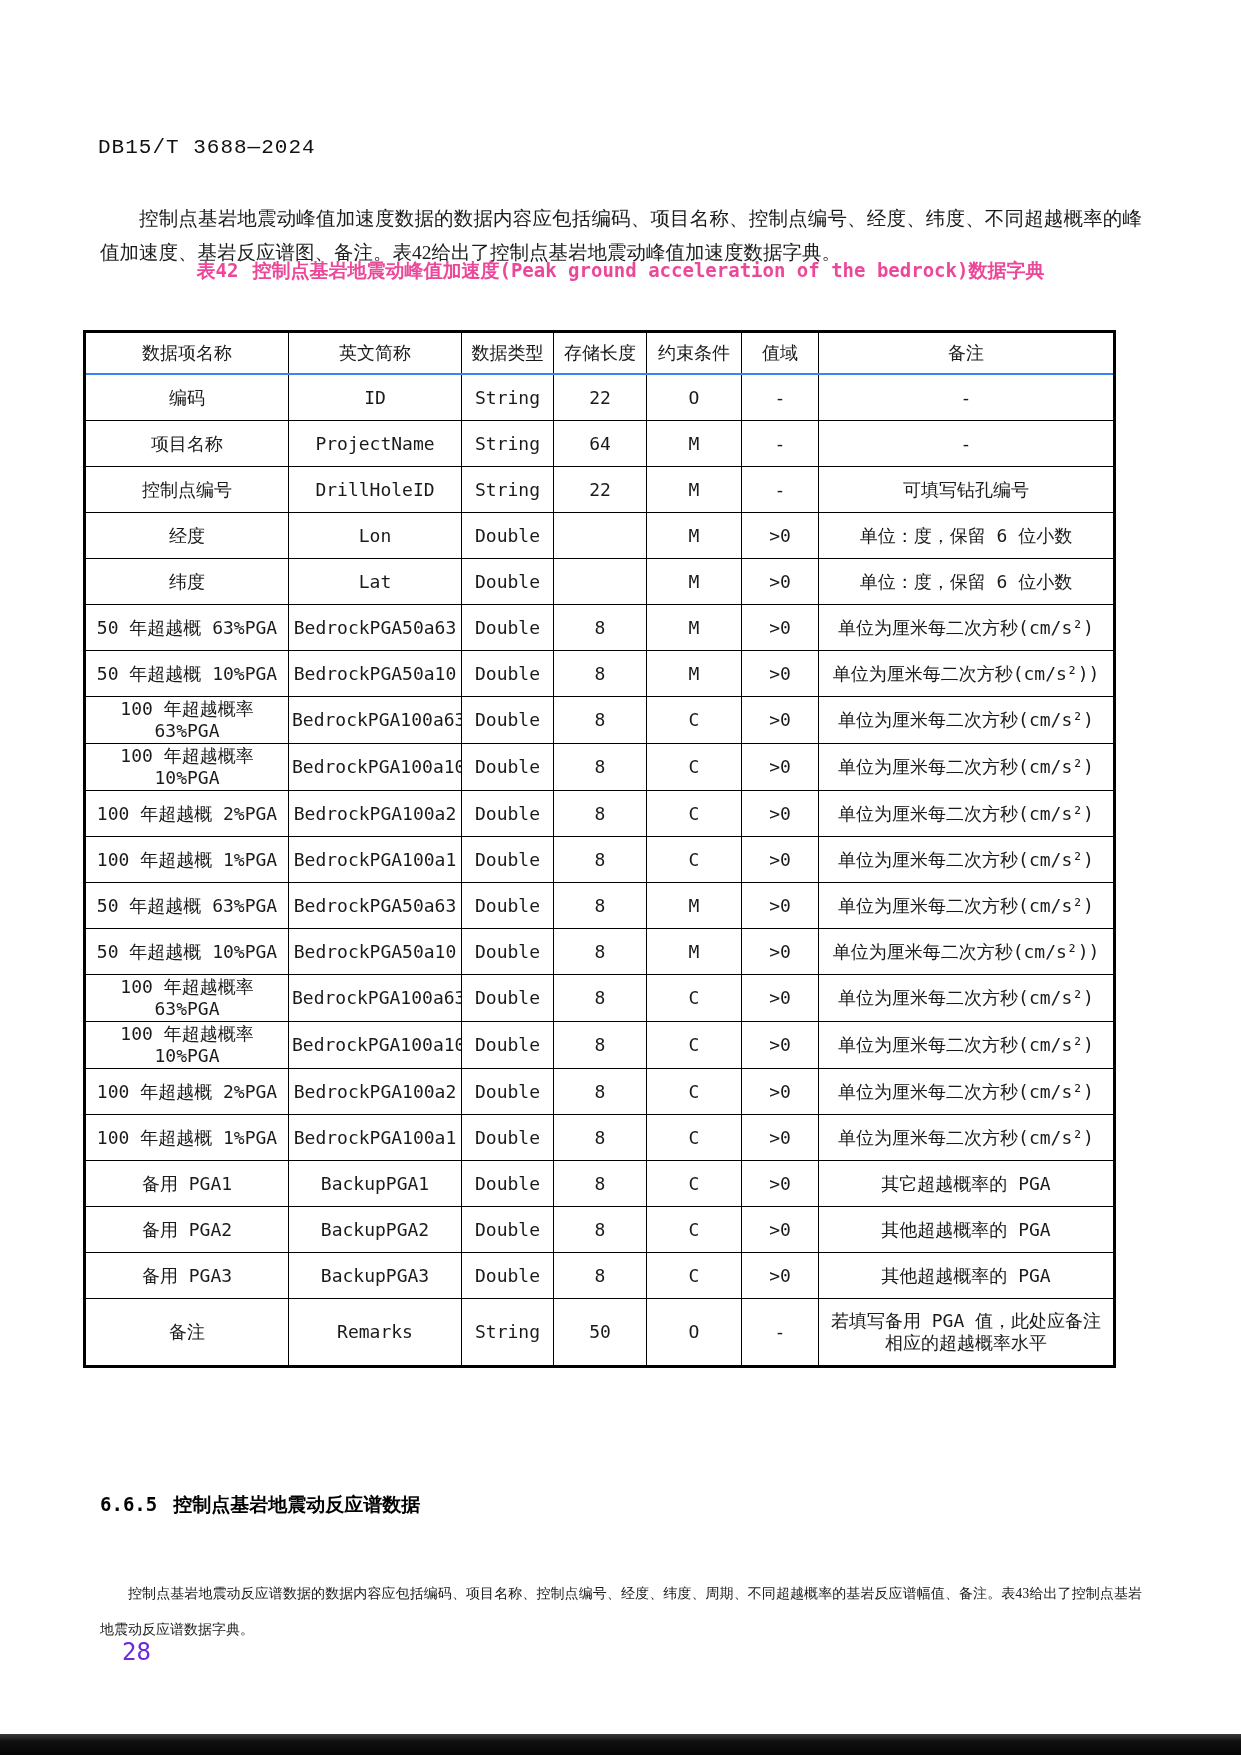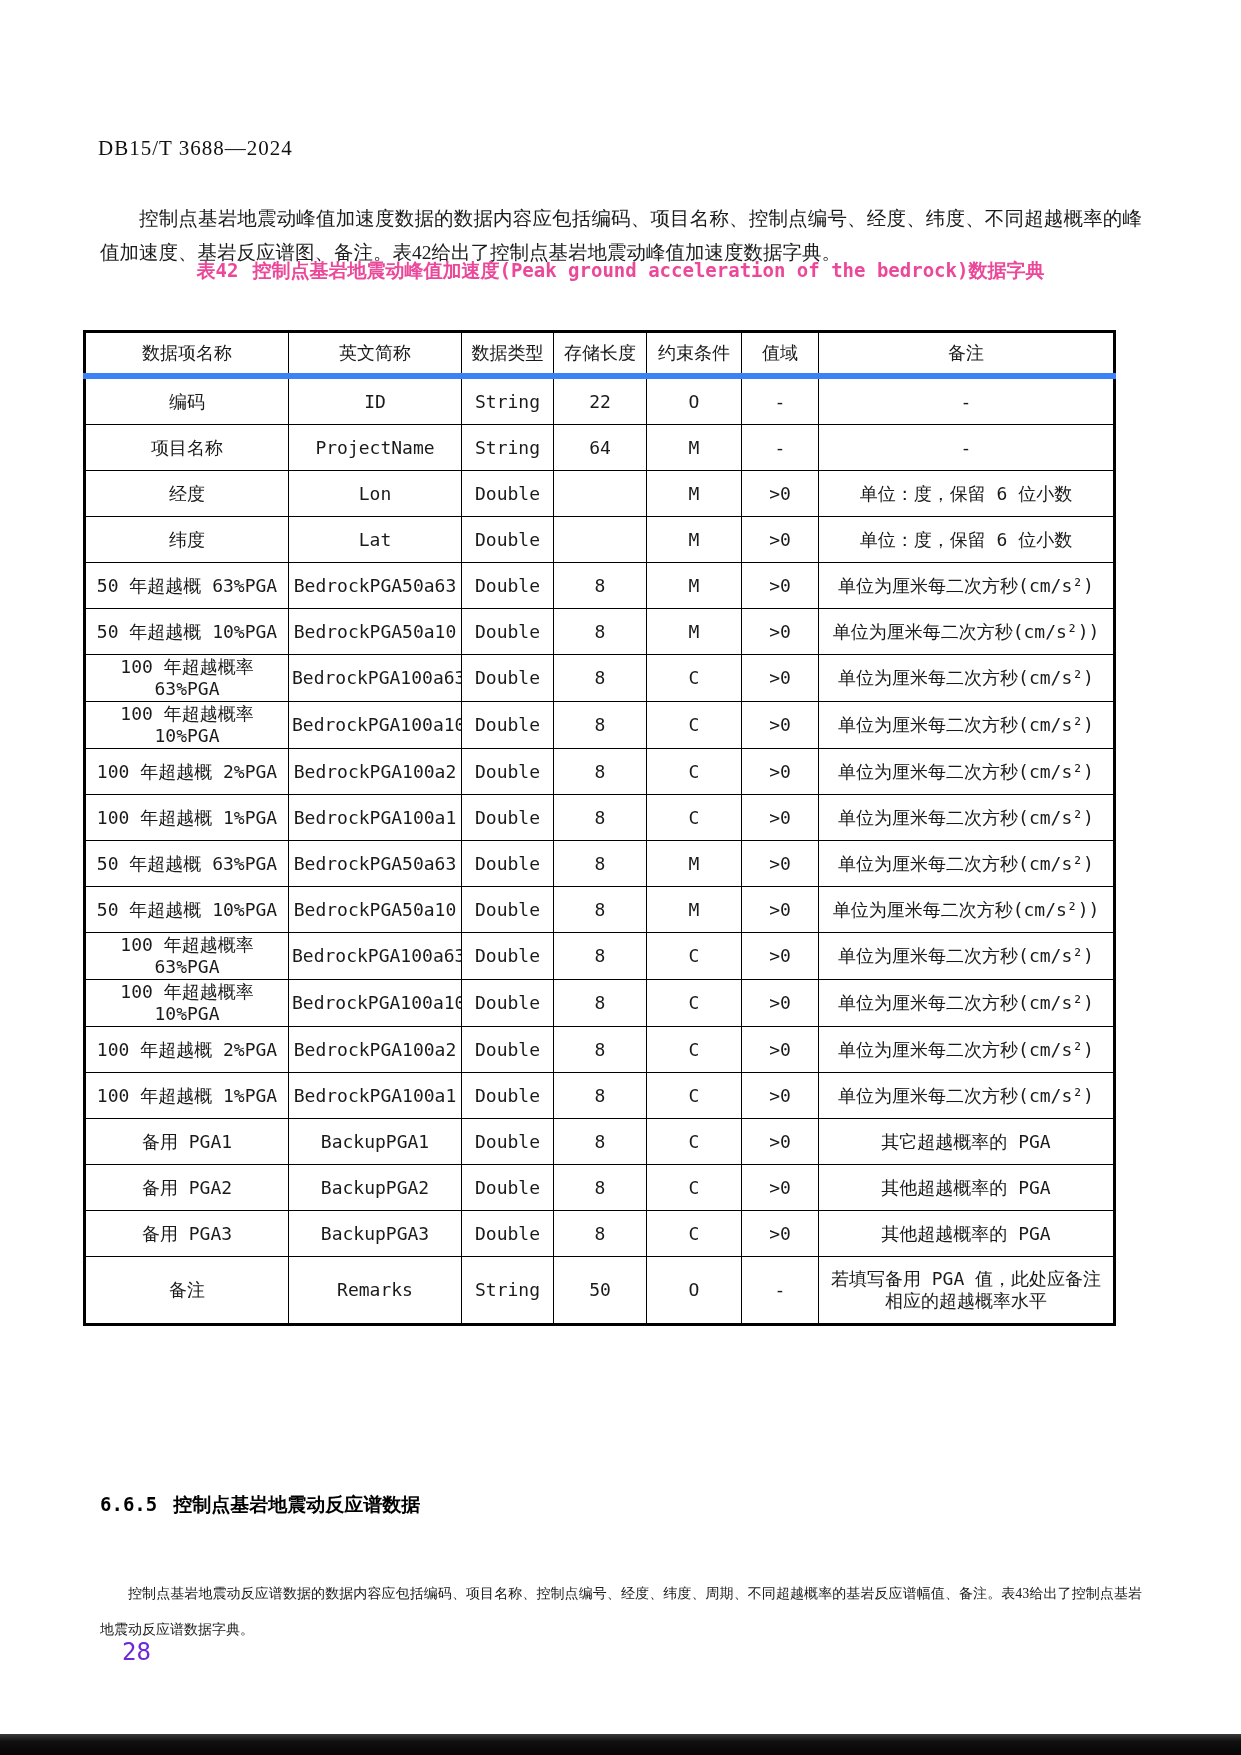--- a/index.html
+++ b/index.html
@@ -7,21 +7,21 @@
     position:relative;
     width:1241px;height:1755px;
     margin:0 auto;
     background:#ffffff;
     color:#1a1a1a;
     font-family:"Liberation Serif","DejaVu Serif",serif;
     overflow:hidden;
   }
   .doc-number{
     position:absolute;left:98px;top:136px;
-    font-family:Liberation Serif, serif;
+    font-family:Liberation Mono, monospace;
     font-size:21px;letter-spacing:1px;color:#111;
   }
   .intro{
     position:absolute;left:100px;top:182px;width:1042px;
     font-size:19.5px;line-height:34px;
     text-align:justify;text-indent:2em;
   }
   .caption{
     position:absolute;left:0;top:258px;width:100%;
     text-align:center;
@@ -38,21 +38,21 @@
     font-size:18px;
   }
   table.dict th,table.dict td{
     border:1px solid #000;
     text-align:center;vertical-align:middle;
     padding:1px 3px;
     font-weight:normal;
     font-family:"DejaVu Sans Mono","Liberation Serif","DejaVu Serif",serif;
     overflow:hidden;
   }
-  table.dict thead th{height:38px;border-bottom:6px solid #3b82f6;}
+  table.dict thead th{height:38px;border-bottom:2px solid #3b82f6;}
   table.dict tbody td{height:43px;line-height:22px;}
   table.dict tbody tr:last-child td{height:64px;}
   .section-heading{
     position:absolute;left:100px;top:1492px;
     font-family:"Liberation Sans","DejaVu Sans",sans-serif;
     font-weight:bold;font-size:19px;color:#000;
   }
   .section-heading .sec-num{
     font-family:"DejaVu Sans Mono",monospace;margin-right:16px;
   }
@@ -118,20 +118,29 @@
         <tr>
           <td>项目名称</td>
           <td>ProjectName</td>
           <td>String</td>
           <td>64</td>
           <td>M</td>
           <td>-</td>
           <td>-</td>
         </tr>
         <tr>
+          <td>控制点编号</td>
+          <td>DrillHoleID</td>
+          <td>String</td>
+          <td>22</td>
+          <td>M</td>
+          <td>-</td>
+          <td>可填写钻孔编号</td>
+        </tr>
+        <tr>
           <td>经度</td>
           <td>Lon</td>
           <td>Double</td>
           <td></td>
           <td>M</td>
           <td>&gt;0</td>
           <td>单位：度，保留 6 位小数</td>
         </tr>
         <tr>
           <td>纬度</td>

